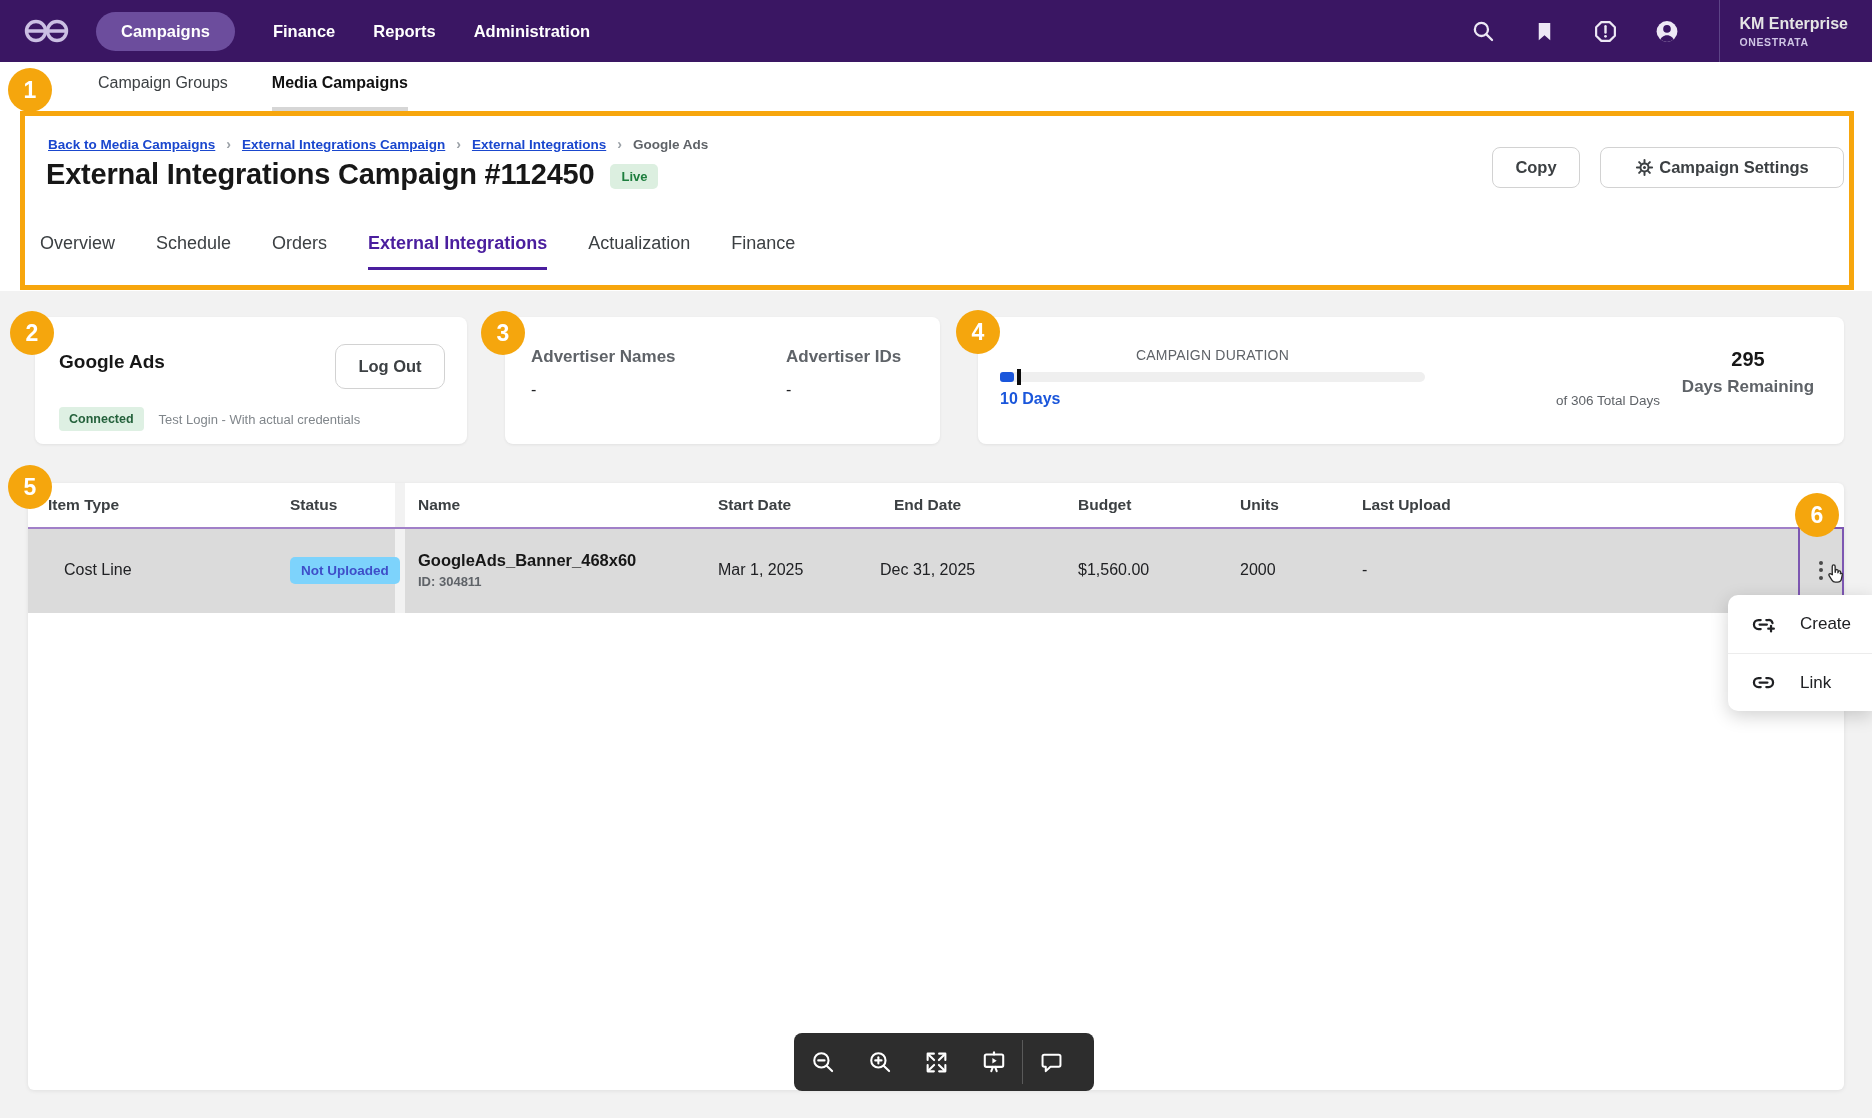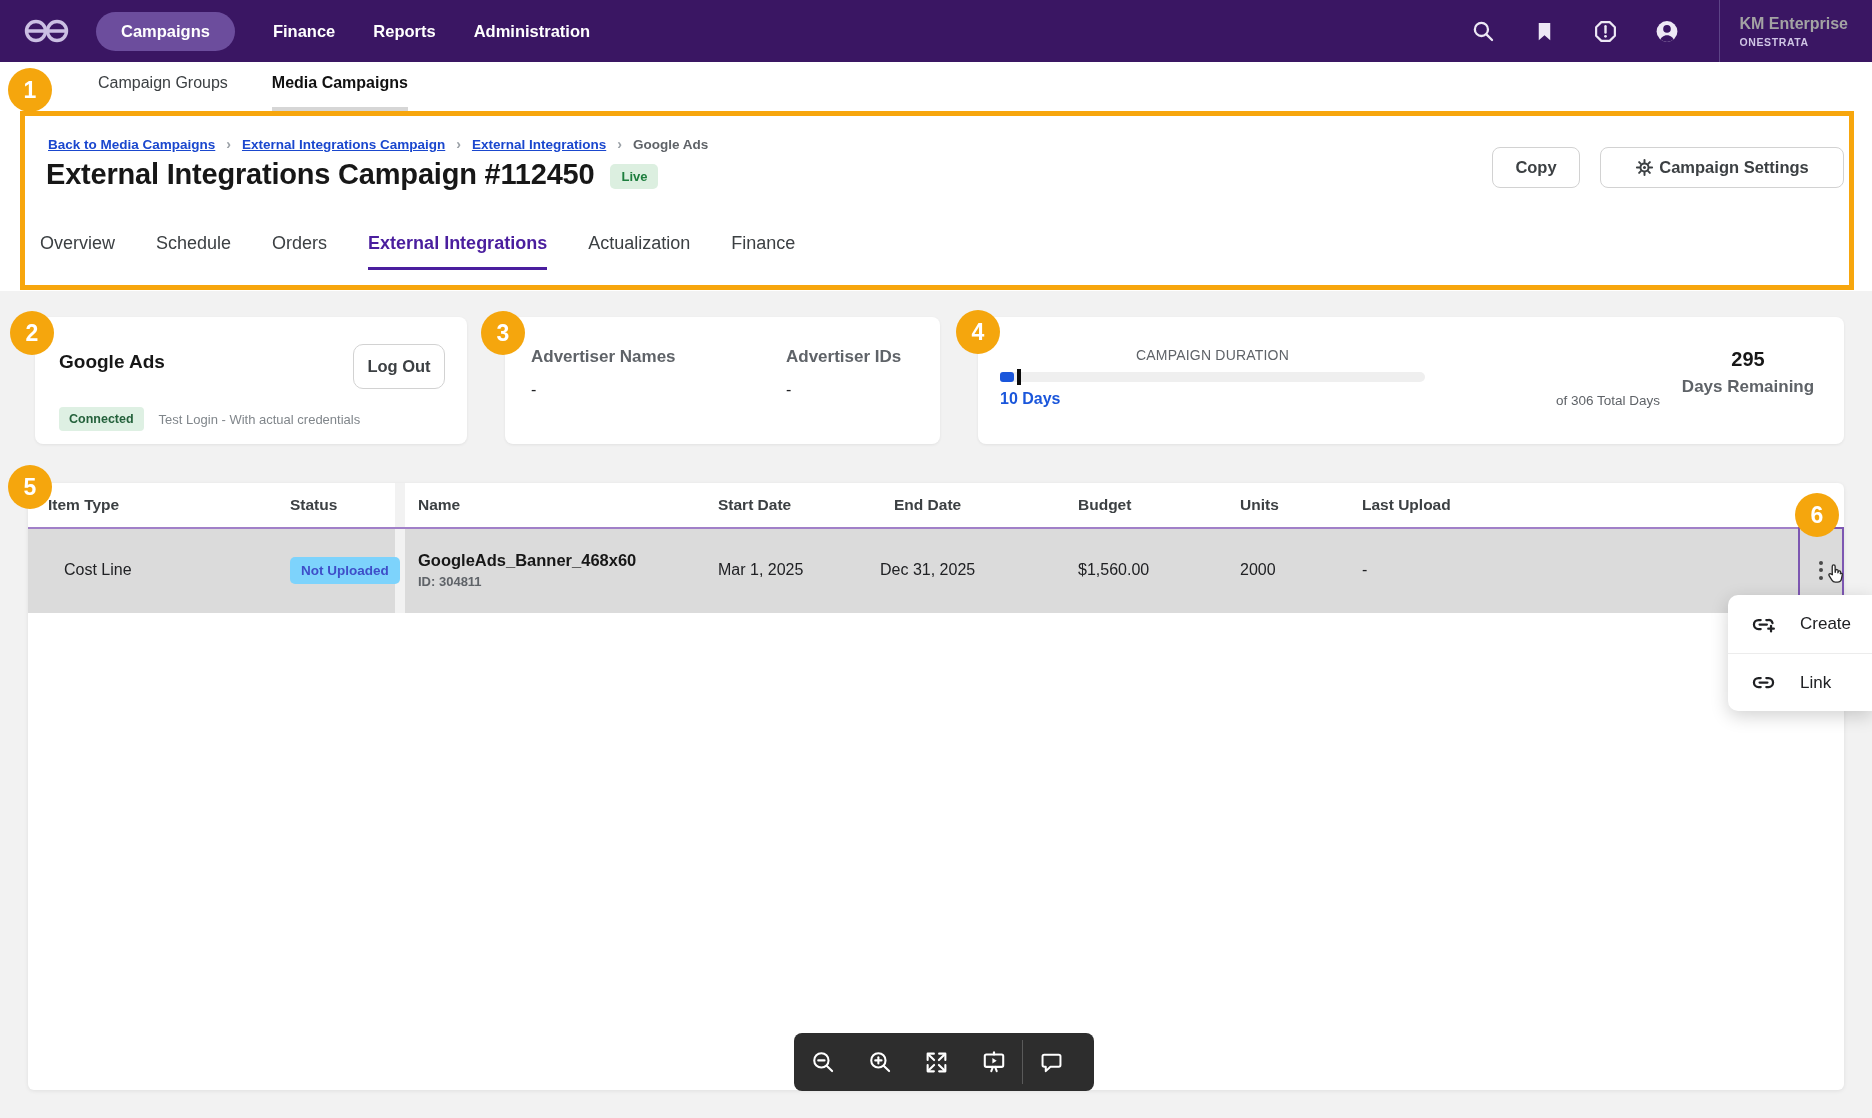--- a/index.html
+++ b/index.html
@@ -11,21 +11,21 @@
   .navbar { position:absolute; left:0; top:0; width:100%; height:62px; background:#3A1663;
             display:flex; align-items:center; padding-left:22px; z-index:10; }
   .logo { width:54px; height:34px; margin-right:20px; display:flex; align-items:center; }
   .nav-items { display:flex; align-items:center; gap:38px; }
   .nav-item { color:#fff; font-weight:700; font-size:16.5px; cursor:pointer; white-space:nowrap; }
   .nav-item.pill { background:#6C4D9D; padding:10px 25px; border-radius:23px; }
   .nav-right { margin-left:auto; display:flex; align-items:center; height:100%; }
   .nav-icon-btn { width:26px; height:26px; margin-right:35px; display:flex; align-items:center; justify-content:center; cursor:pointer; }
   .nav-divider { width:1px; height:62px; background:#5d4487; margin:0 0 0 4px; }
   .org-block { padding-left:20px; padding-right:24px; cursor:pointer; }
-  .org-name { color:#a3a3a3; font-weight:700; font-size:16px; }
+  .org-name { color:#e5e5e5; font-weight:700; font-size:16px; }
   .org-product { color:#CFC5E5; font-weight:700; font-size:10.5px; letter-spacing:.6px; margin-top:3px; }
 
   
   .subnav { position:absolute; left:0; top:62px; width:100%; height:49px; background:#fff;
             display:flex; align-items:flex-end; padding-left:98px; gap:44px; z-index:5; }
   .subnav-item { font-size:16px; color:#3C4043; padding-bottom:15px; cursor:pointer; border-bottom:4px solid transparent; }
   .subnav-item.active { font-weight:700; color:#111; border-bottom-color:#D6D6D6; }
 
   
   .page-header { position:absolute; left:0; top:111px; width:100%; height:180px; background:#fff; z-index:4; }
@@ -51,21 +51,21 @@
                border:5px solid #F7A60D; z-index:40; pointer-events:none; }
   .annot-badge { position:absolute; width:44px; height:44px; border-radius:50%; background:#F5A60D;
                  color:#fff; font-weight:700; font-size:23px; display:flex; align-items:center;
                  justify-content:center; z-index:50; }
 
   
   .card { position:absolute; top:317px; height:127px; background:#fff; border-radius:8px;
           box-shadow:0 1px 3px rgba(0,0,0,.07); }
   .card-conn { left:35px; width:432px; }
   .conn-title { position:absolute; left:24px; top:34px; font-size:19px; font-weight:700; color:#171717; }
-  .btn-logout { position:absolute; right:22px; top:27px; width:92px; height:45px; border-radius:10px; }
+  .btn-logout { position:absolute; right:22px; top:27px; width:110px; height:45px; border-radius:10px; }
   .conn-status-row { position:absolute; left:24px; top:90px; display:flex; align-items:center; }
   .connected-badge { background:#DEF0E3; color:#24613B; font-size:12.5px; font-weight:700; padding:5px 10px; border-radius:4px; }
   .conn-note { margin-left:15px; font-size:13px; color:#80868B; }
 
   .card-adv { left:505px; width:435px; }
   .adv-col-label { position:absolute; top:30px; font-size:17px; font-weight:700; color:#5F6368; }
   .adv-col-value { position:absolute; top:64px; font-size:16px; color:#202124; }
 
   .card-dur { left:978px; width:866px; }
   .dur-title { position:absolute; left:22px; top:30px; width:425px; text-align:center; font-size:14px; color:#5F6368; letter-spacing:.2px; }

